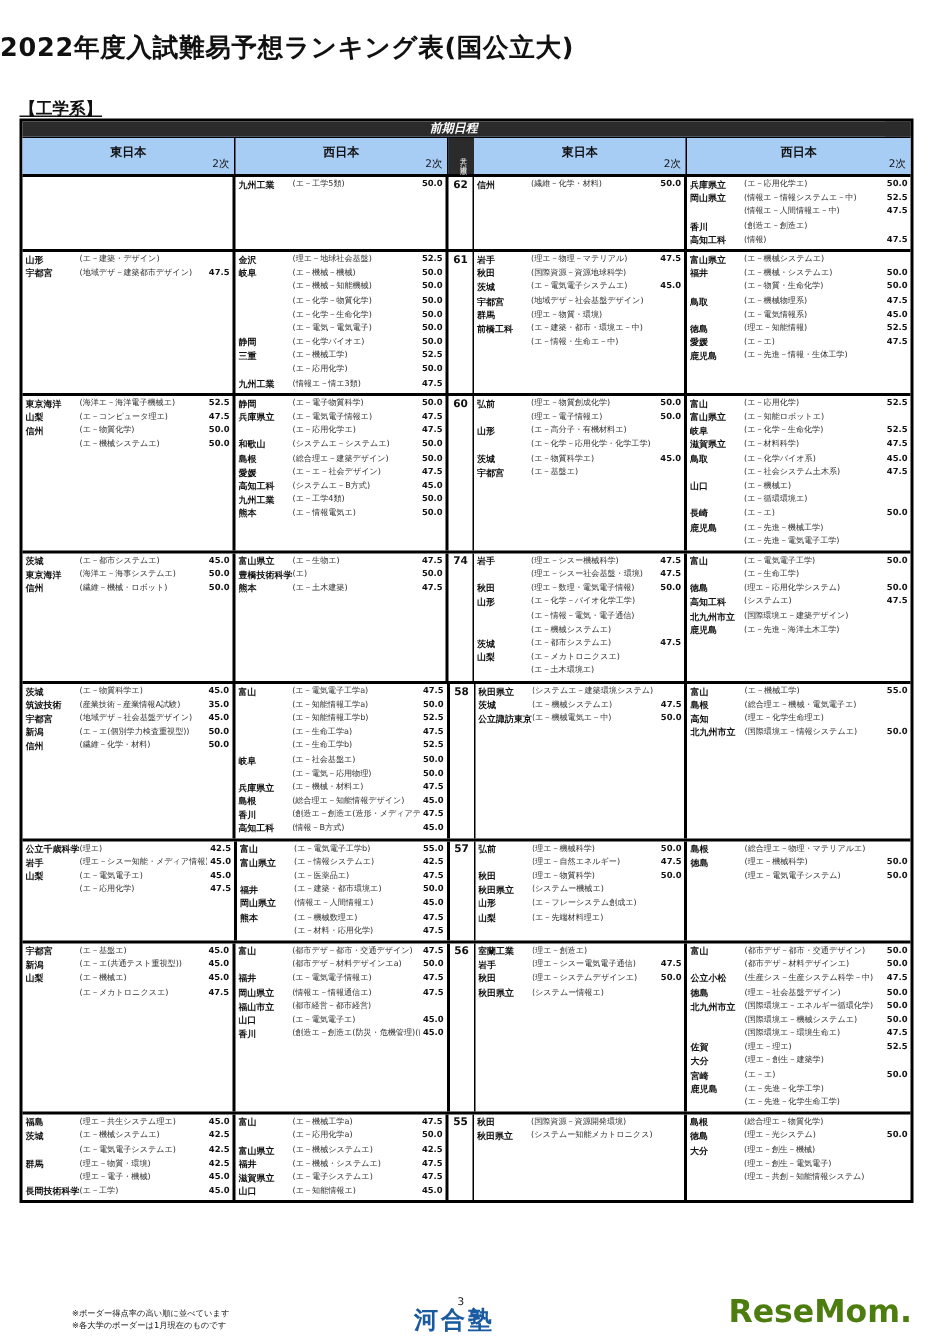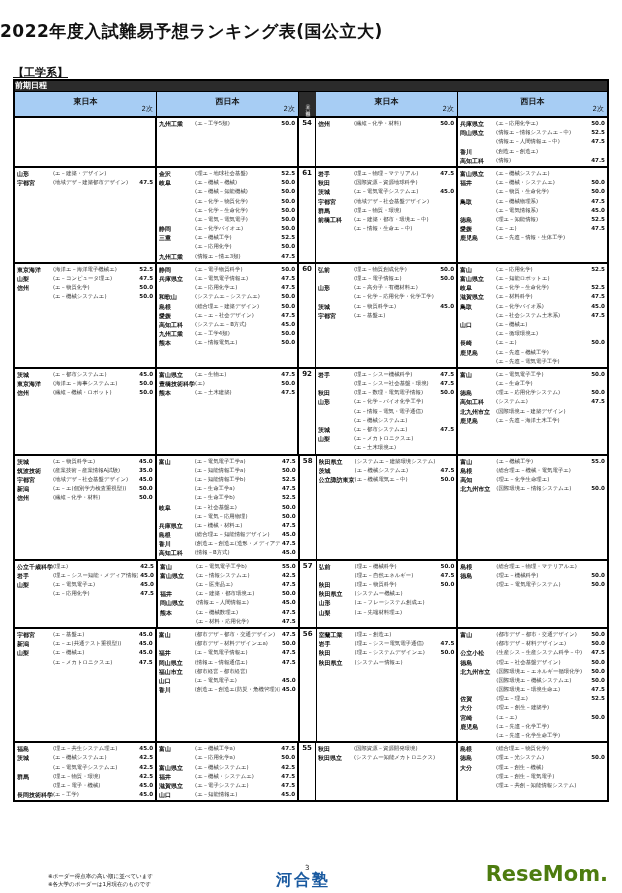--- a/index.html
+++ b/index.html
@@ -1,21 +1,21 @@
 <!DOCTYPE html>
 <html><head>
 <meta charset="utf-8">
 <style>
   * { box-sizing: border-box; margin: 0; padding: 0; }
   body { width: 622px; height: 893px; background: #ffffff; font-family: "DejaVu Sans", sans-serif; color: #111; position: relative; overflow: hidden; }
   .title { position: absolute; top: 20px; left: 0; width: 622px; font-size: 17px; font-weight: bold; letter-spacing: 0.5px; }
   .section { position: absolute; top: 65px; left: 13px; font-size: 11px; font-weight: bold; text-decoration: underline; }
   .table { position: absolute; top: 79px; left: 13px; width: 596px; border: 2px solid #000; }
   .hdr1 { display: flex; height: 10px; background: #2b2b2b; color: #fff; font-size: 8px; font-weight: bold; }
-  .hdr1 .half { flex: 1; text-align: left; line-height: 10px; }
+  .hdr1 .half { flex: 1; text-align: center; line-height: 10px; font-style: italic; }
   .hdr1 .mid { width: 17px; background: #2b2b2b; }
   .hdr2 { display: flex; height: 25px; background: #a7cdf4; border-top: 1px solid #000; }
   .hdr2 .col { position: relative; border-right: 1px solid #000; }
   .hdr2 .col:last-child { border-right: none; }
   .hdr2 .lbl { display: block; text-align: center; font-size: 8px; font-weight: bold; padding-top: 4px; }
   .hdr2 .jiji { position: absolute; right: 3px; bottom: 2px; font-size: 7px; }
   .hdr2 .mid { width: 17px; background: #2b2b2b; color: #ddd; font-size: 5px; writing-mode: vertical-rl; text-align: center; line-height: 17px; }
   .w1 { width: 143px; } .w2 { width: 143px; } .w3 { width: 143px; } .w4 { width: 150px; }
   .row { display: flex; border-top: 2px solid #000; }
   .cell { padding: 1px 2px; border-right: 2px solid #000; }
@@ -63,21 +63,21 @@
   <div id="rows">
       <div class="row">
         <div class="cell w1"></div>
         <div class="cell w2">
           <div class="entry">
             <span class="u">九州工業</span>
             <span class="d">(エ－工学5類)</span>
             <span class="v">50.0</span>
           </div>
         </div>
-        <div class="score">54</div>
+        <div class="score">62</div>
         <div class="cell w3">
           <div class="entry">
             <span class="u">信州</span>
             <span class="d">(繊維－化学・材料)</span>
             <span class="v">50.0</span>
           </div>
         </div>
         <div class="cell w4">
           <div class="entry">
             <span class="u">兵庫県立</span>
@@ -441,21 +441,21 @@
             <span class="u">豊橋技術科学</span>
             <span class="d">(エ)</span>
             <span class="v">50.0</span>
           </div>
           <div class="entry">
             <span class="u">熊本</span>
             <span class="d">(エ－土木建築)</span>
             <span class="v">47.5</span>
           </div>
         </div>
-        <div class="score">92</div>
+        <div class="score">74</div>
         <div class="cell w3">
           <div class="entry">
             <span class="u">岩手</span>
             <span class="d">(理エ－シスー機械科学)</span>
             <span class="v">47.5</span>
           </div>
           <div class="entry">
             <span class="u"></span>
             <span class="d">(理エ－シスー社会基盤・環境)</span>
             <span class="v">47.5</span>

